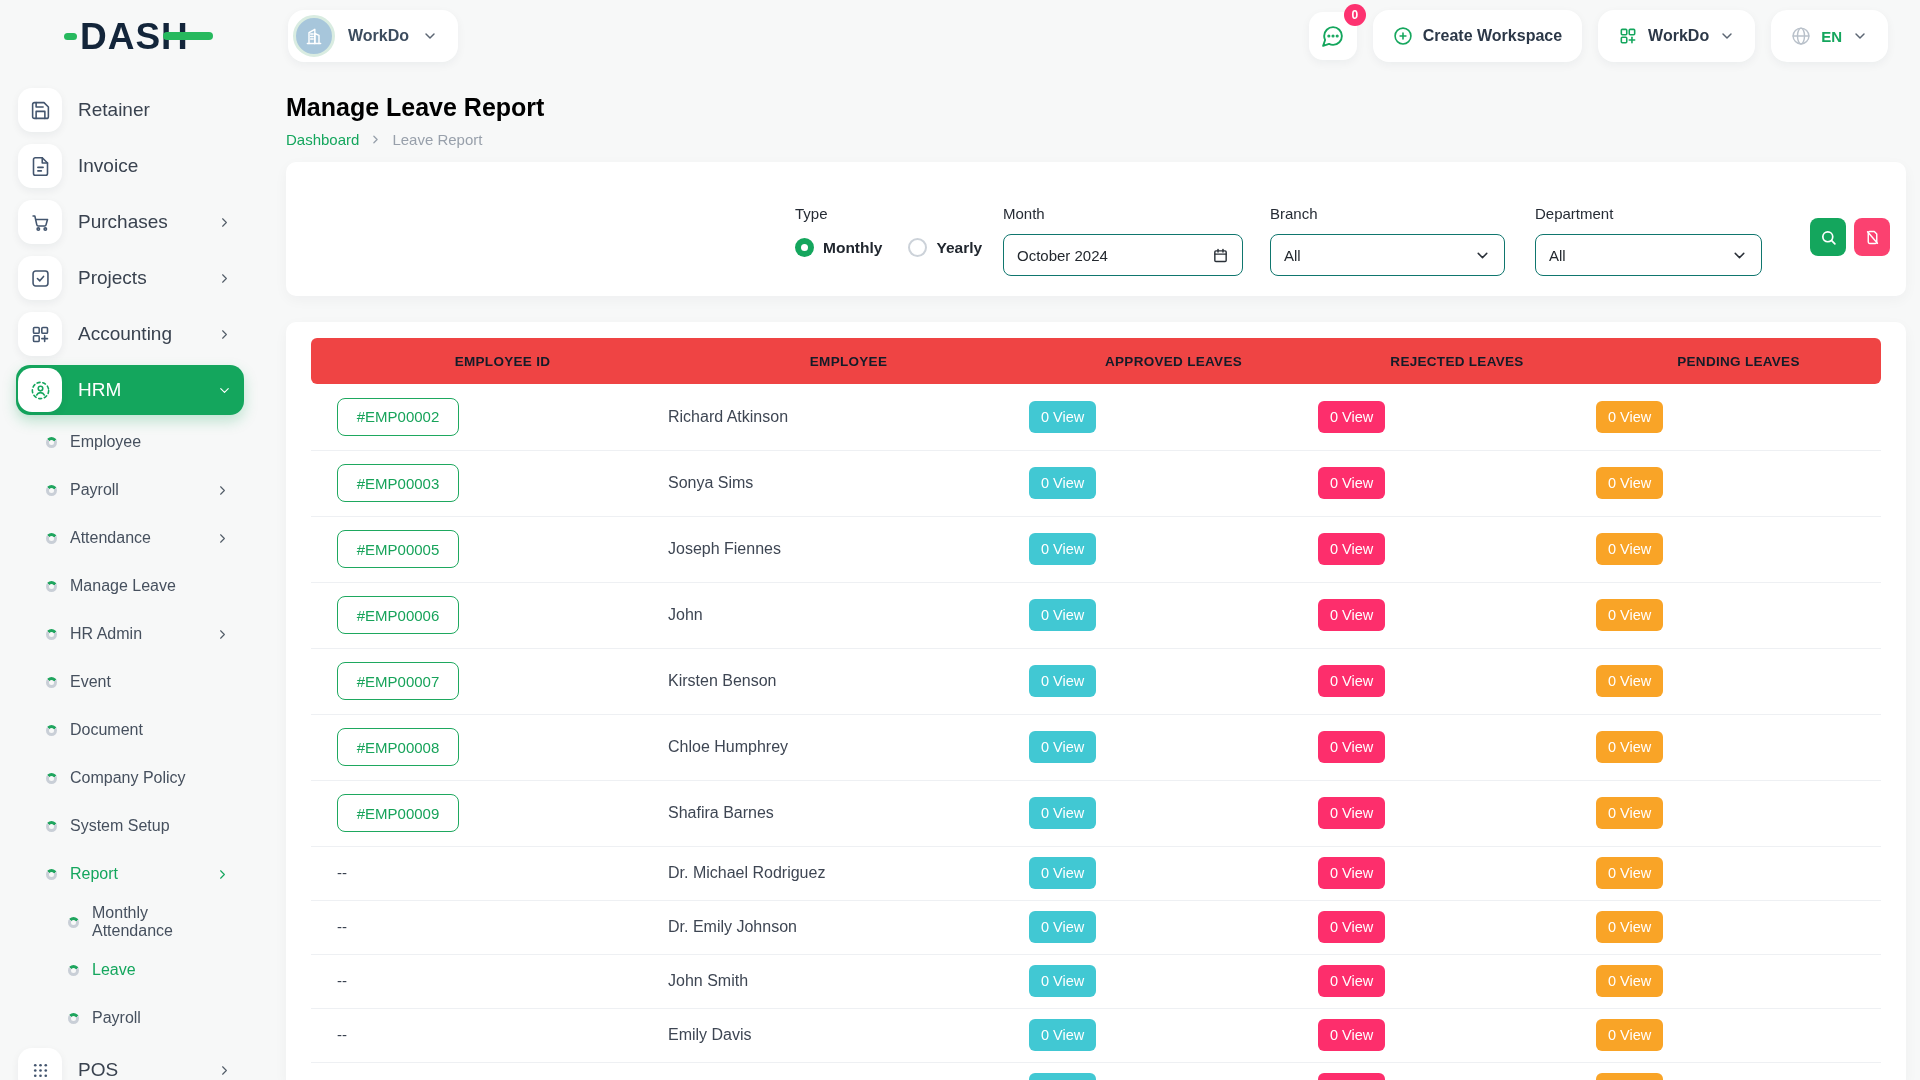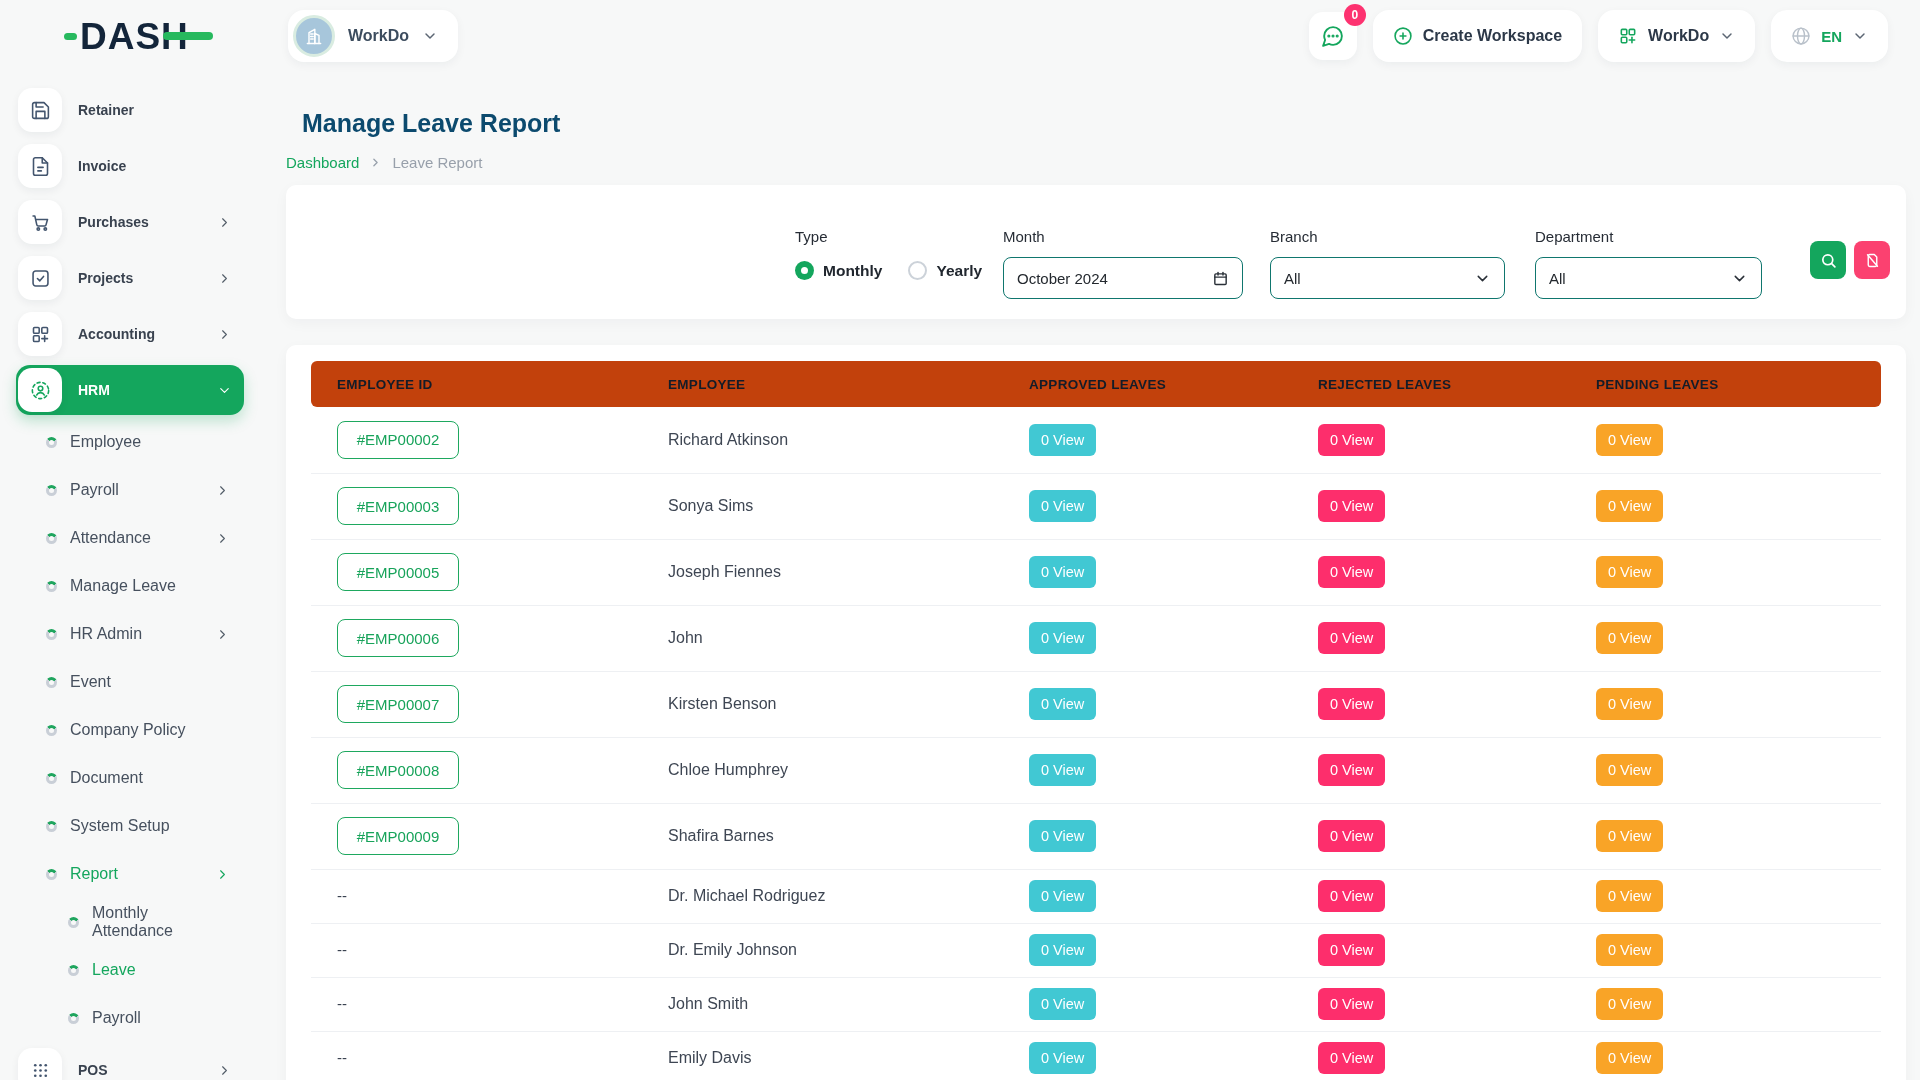--- a/index.html
+++ b/index.html
@@ -34,36 +34,36 @@
   .pill-btn .ic{width:20px;height:20px;}
   .green-ic{color:#14a65d;}
   .gray-ic{color:#b9c1ca;}
   .en-text{color:#14a65d;font-weight:700;font-size:15px;}
   
   .sidebar{position:absolute;top:72px;left:0;width:258px;bottom:0;box-sizing:border-box;padding:10px 14px 0 16px;overflow:hidden;}
   .side-item{height:56px;display:flex;align-items:center;gap:16px;padding:0 12px 0 2px;cursor:pointer;box-sizing:border-box;}
   .icon-sq{width:44px;height:44px;border-radius:14px;background:#fff;box-shadow:0 3px 8px rgba(20,30,50,.06);
     display:flex;align-items:center;justify-content:center;color:#43556e;flex:none;}
   .icon-sq .ic{width:21px;height:21px;}
-  .side-label{font-size:14px;font-weight:700;color:#39424f;flex:1;}
+  .side-label{font-size:19px;font-weight:400;color:#39424f;flex:1;}
   .side-chev{color:#525c68;width:15px;height:15px;flex:none;}
   .side-item.active{background:#14a65d;border-radius:14px;height:50px;margin:3px 0;box-shadow:0 6px 14px rgba(20,166,93,.25);}
   .side-item.active .icon-sq{color:#14a65d;}
   .side-item.active .side-label,.side-item.active .side-chev{color:#fff;}
   .sub-item{height:48px;display:flex;align-items:center;gap:13px;padding:0 14px 0 30px;cursor:pointer;box-sizing:border-box;}
   .sub-item.sub2{padding-left:52px;}
   .bullet{width:11px;height:11px;border-radius:50%;flex:none;position:relative;
     background:conic-gradient(from -50deg,#1fa55e 0deg 110deg,#c9cfd7 110deg 360deg);}
   .bullet::after{content:"";position:absolute;inset:3px;border-radius:50%;background:#f7f8f8;}
   .sub-label{font-size:16px;font-weight:500;color:#46505e;flex:1;}
   .sub-item.active .sub-label{color:#14a65d;}
   .sub-item.active .side-chev{color:#14a65d;}
   
   .main{position:absolute;left:258px;top:72px;right:0;bottom:0;box-sizing:border-box;padding:20px 14px 0 28px;}
-  .page-title{font-size:25px;font-weight:700;color:#0c4a6e;margin:16px;line-height:30px;}
+  .page-title{font-size:25px;font-weight:700;color:#000000;margin:0;line-height:30px;}
   .breadcrumb{display:flex;align-items:center;gap:10px;margin-top:9px;font-size:15px;}
   .bc-link{color:#14a65d;cursor:pointer;}
   .bc-sep{color:#97a0ab;width:13px;height:13px;}
   .bc-current{color:#98a0ab;}
   .filter-card{position:relative;margin-top:14px;height:134px;background:#fff;border-radius:10px;
     box-shadow:0 4px 14px rgba(20,30,50,.04);}
   .fgroup{position:absolute;top:22px;}
   .fg-type{left:509px;}.fg-month{left:717px;}.fg-branch{left:984px;}.fg-dept{left:1249px;}
   .flabel{display:block;font-size:15px;color:#262c35;font-weight:500;margin-top:21px;}
   .radio-row{display:flex;align-items:center;gap:26px;margin-top:16px;}
@@ -77,21 +77,21 @@
   .fcontrol .ic{width:17px;height:17px;color:#2a3038;}
   .w-month{width:240px;}.w-branch{width:235px;}.w-dept{width:227px;}
   .fbtn{position:absolute;top:56px;width:36px;height:38px;border-radius:8px;display:flex;align-items:center;justify-content:center;color:#fff;cursor:pointer;}
   .fbtn .ic{width:17px;height:17px;}
   .btn-search{left:1524px;background:#14a65d;}
   .btn-reset{left:1568px;background:#fb4170;}
   
   .table-card{margin-top:26px;background:#fff;border-radius:10px 10px 0 0;box-shadow:0 4px 14px rgba(20,30,50,.04);
     box-sizing:border-box;padding:16px 25px 0;height:762px;overflow:hidden;}
   table{width:100%;border-collapse:collapse;table-layout:fixed;}
-  thead th{background:#c2410c;height:46px;text-align:left;font-size:13.5px;font-weight:800;color:#141c28;
+  thead th{background:#ef4444;height:46px;text-align:center;font-size:13.5px;font-weight:800;color:#141c28;
     letter-spacing:.3px;padding:0;}
   thead th:first-child{padding-left:26px;border-radius:6px 0 0 6px;}
   thead th:last-child{border-radius:0 6px 6px 0;}
   tbody td{padding:0;border-top:1px solid #eef0f3;vertical-align:middle;}
   tbody tr:first-child td{border-top:none;}
   tbody td:first-child{padding-left:26px;}
   tr.emp{height:66px;} tr.plain{height:54px;}
   .emp-badge{display:inline-flex;align-items:center;justify-content:center;min-width:122px;height:38px;box-sizing:border-box;
     border:1px solid #1ea85f;color:#17a35a;border-radius:8px;font-size:15px;background:#fff;cursor:pointer;}
   .emp-dash{font-size:15px;color:#3a4250;}
@@ -279,26 +279,26 @@
           <polyline points="9 6 15 12 9 18"></polyline>
         </svg>
    </div>
       <div class="sub-item">
      <span class="bullet"></span>
      <span class="sub-label">Event</span>
 
    </div>
       <div class="sub-item">
      <span class="bullet"></span>
+     <span class="sub-label">Document</span>
+
+   </div>
+      <div class="sub-item">
+     <span class="bullet"></span>
      <span class="sub-label">Company Policy</span>
-
-   </div>
-      <div class="sub-item">
-     <span class="bullet"></span>
-     <span class="sub-label">Document</span>
 
    </div>
       <div class="sub-item">
      <span class="bullet"></span>
      <span class="sub-label">System Setup</span>
 
    </div>
       <div class="sub-item active">
      <span class="bullet"></span>
      <span class="sub-label">Report</span>

